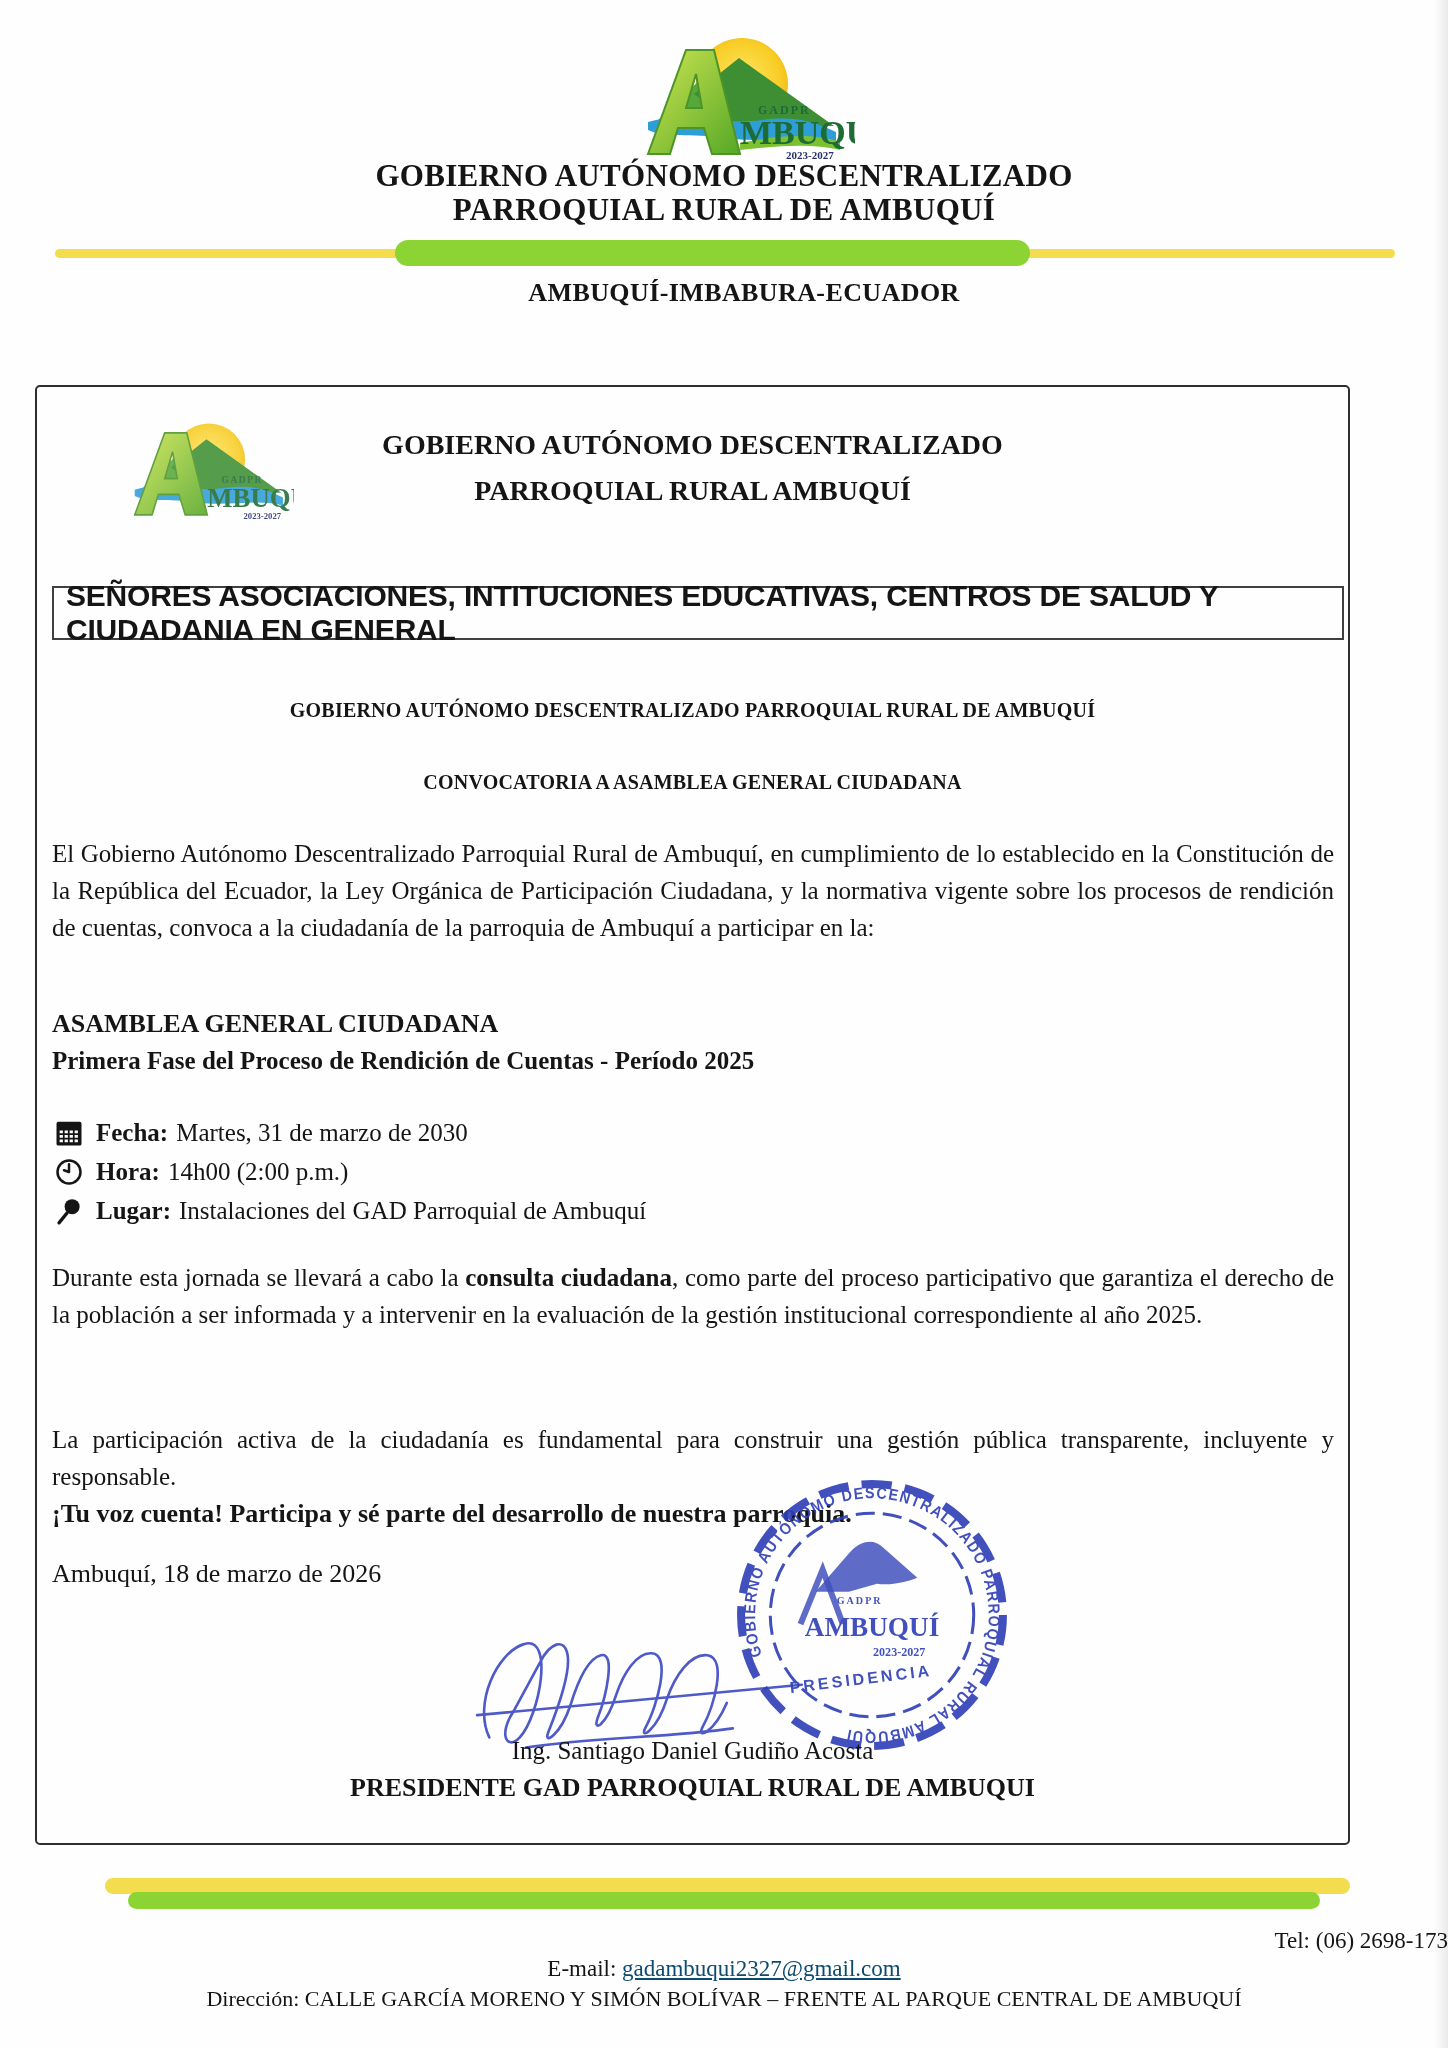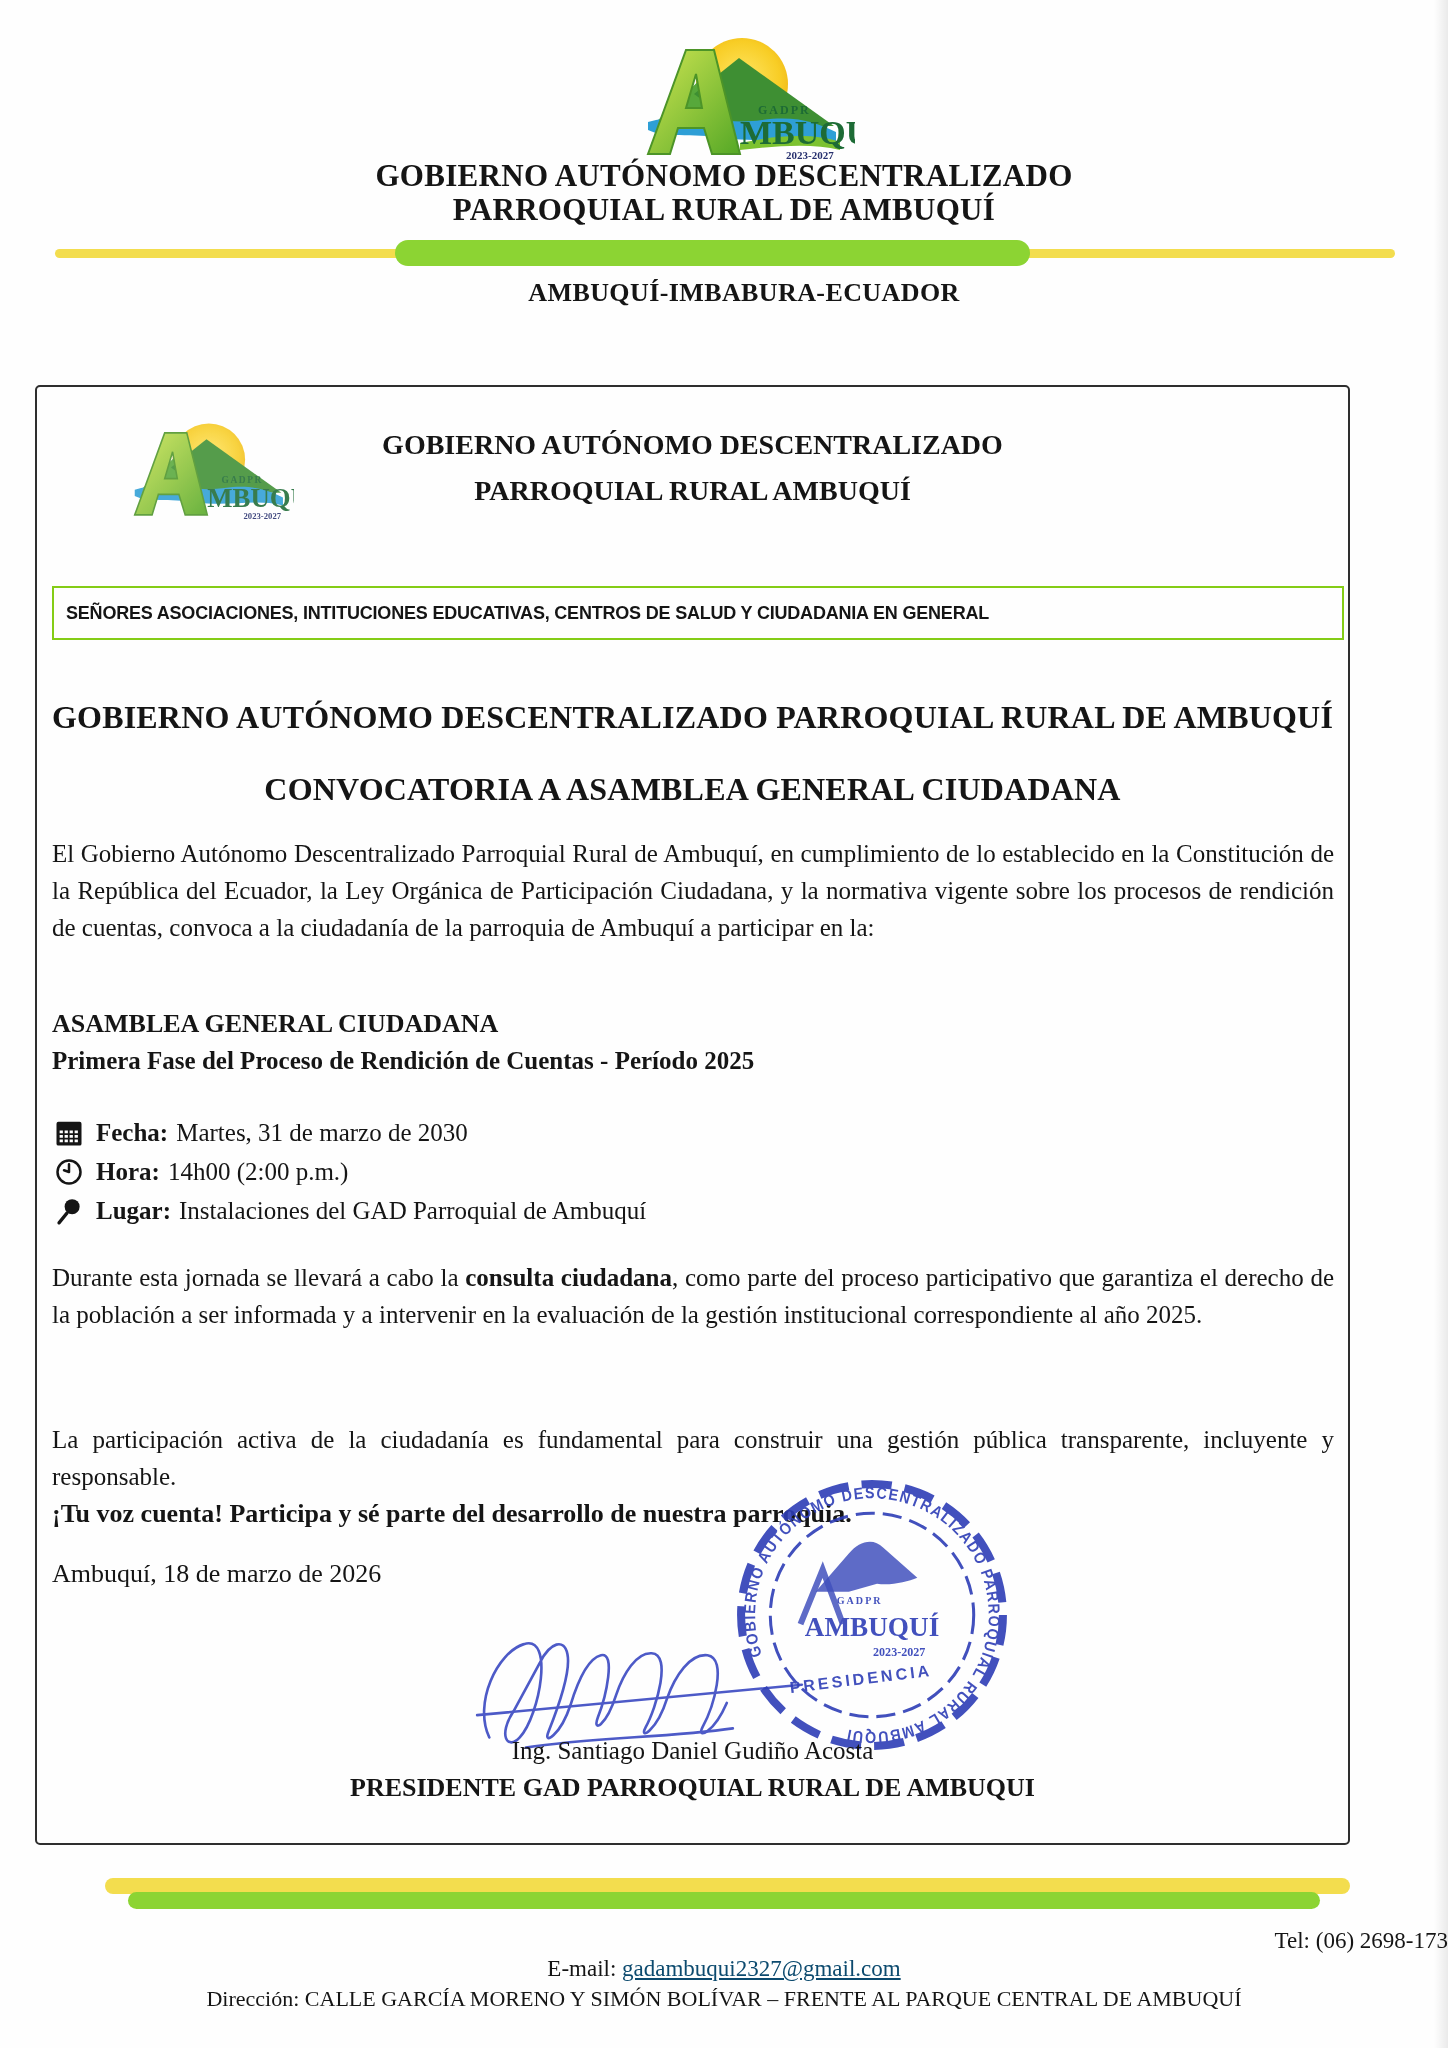--- a/index.html
+++ b/index.html
@@ -21,26 +21,26 @@
   .hdr-sub{font-size:26px;font-weight:700;letter-spacing:.4px;}
   .bar-yellow-line{height:9px;border-radius:5px;}
   .bar-green-seg{height:26px;border-radius:13px;}
   
   .letter-frame{
     left:35px;top:385px;width:1315px;height:1460px;
     border:2px solid #2e2e2e;border-radius:5px;box-sizing:border-box;
   }
   .lh-title{font-size:28px;font-weight:700;}
   .recipients-box{
-    left:15px;width:1292px;height:54px;border:2px solid #84cc16;
+    left:15px;width:1292px;height:54px;border:2px solid #404040;
     box-sizing:border-box;display:flex;align-items:center;
-    font-family:"Liberation Sans", sans-serif;font-weight:700;font-size:18px;
+    font-family:"Liberation Sans", sans-serif;font-weight:700;font-size:30px;
     padding-left:12px;letter-spacing:-.2px;
   }
-  .doc-h{font-size:32px;font-weight:700;letter-spacing:.2px;}
+  .doc-h{font-size:20px;font-weight:700;letter-spacing:.2px;}
   .para{left:15px;width:1282px;font-size:25px;line-height:37px;text-align:justify;}
   .sub-h{left:15px;font-size:26px;font-weight:700;}
   .event-row{display:flex;align-items:center;height:39px;font-size:25px;}
   .event-row .icn{width:34px;height:30px;margin-right:10px;flex:0 0 auto;}
   .event-row b{margin-right:8px;}
   .sig-name{font-size:25px;}
   .sig-title{font-size:26px;font-weight:700;}
   .footer-line{font-size:23px;}
   .addr-line{font-size:22px;}
   a.email-link{text-decoration:underline;}

